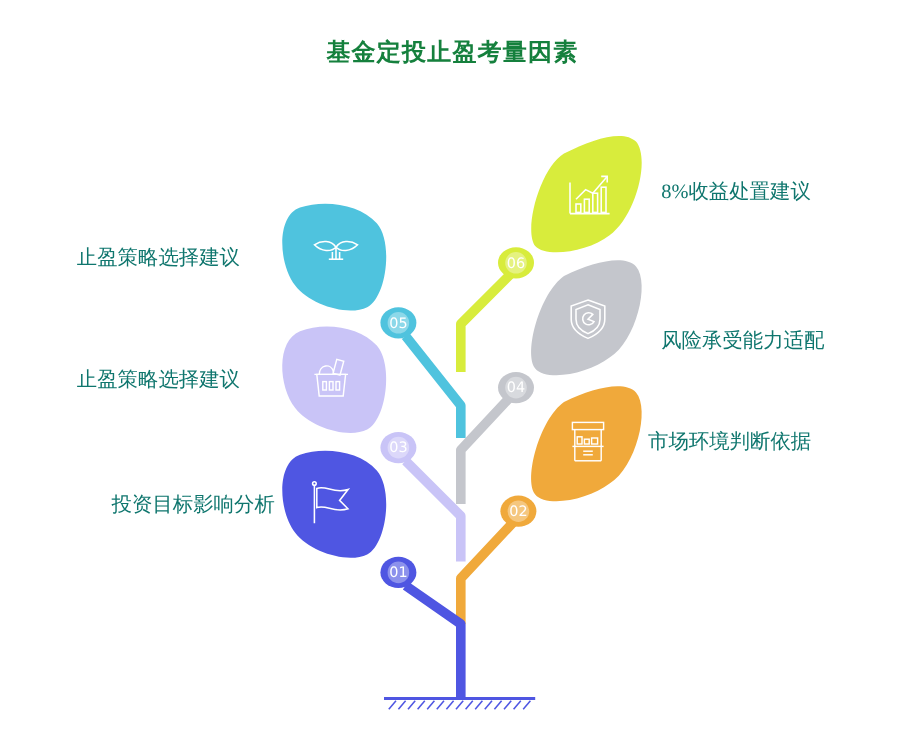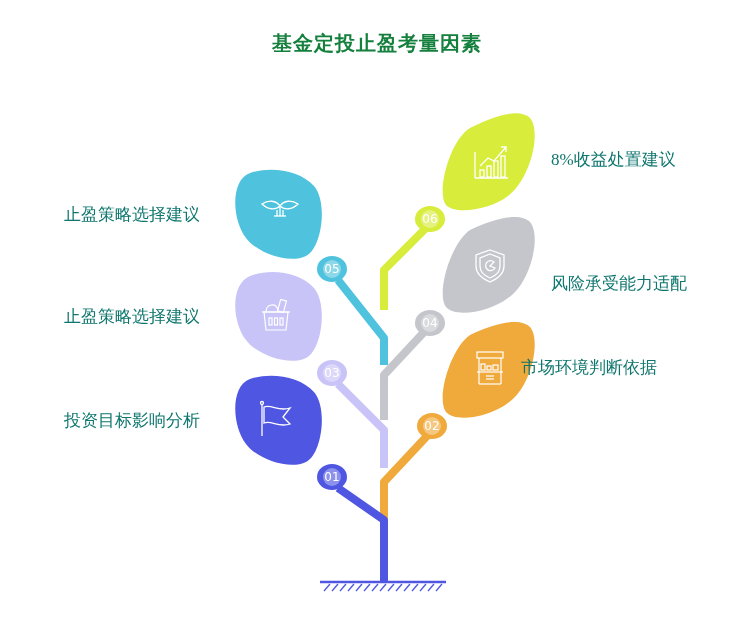--- a/index.html
+++ b/index.html
@@ -135,16 +135,16 @@
     <g stroke="#ffffff" stroke-width="1.3" fill="none">
       <line x1="262" y1="404" x2="262" y2="436"></line>
       <circle cx="262" cy="403" r="1.5"></circle>
       <path d="M264 407 C272 404 278 412 290 408 L283 417 L290 424 C278 428 272 420 264 423 Z"></path>
     </g>
   </g>
 </svg>
 
 <div class="label" style="left:551px; top:148px;">8%收益处置建议</div>
 <div class="label" style="left:551px; top:252px;margin-top:20px;">风险承受能力适配</div>
-<div class="label" style="left:521px; top:356px;">市场环境判断依据</div>
+<div class="label" style="left:540px; top:356px;">市场环境判断依据</div>
 <div class="label left" style="left:0px; top:203px;">止盈策略选择建议</div>
 <div class="label left" style="left:0px; top:305px;">止盈策略选择建议</div>
-<div class="label left" style="left:0px; top:409px;">投资目标影响分析</div>
+<div class="label left" style="left:0px; top:409px;padding-left:29px;">投资目标影响分析</div>
 
 </body></html>

